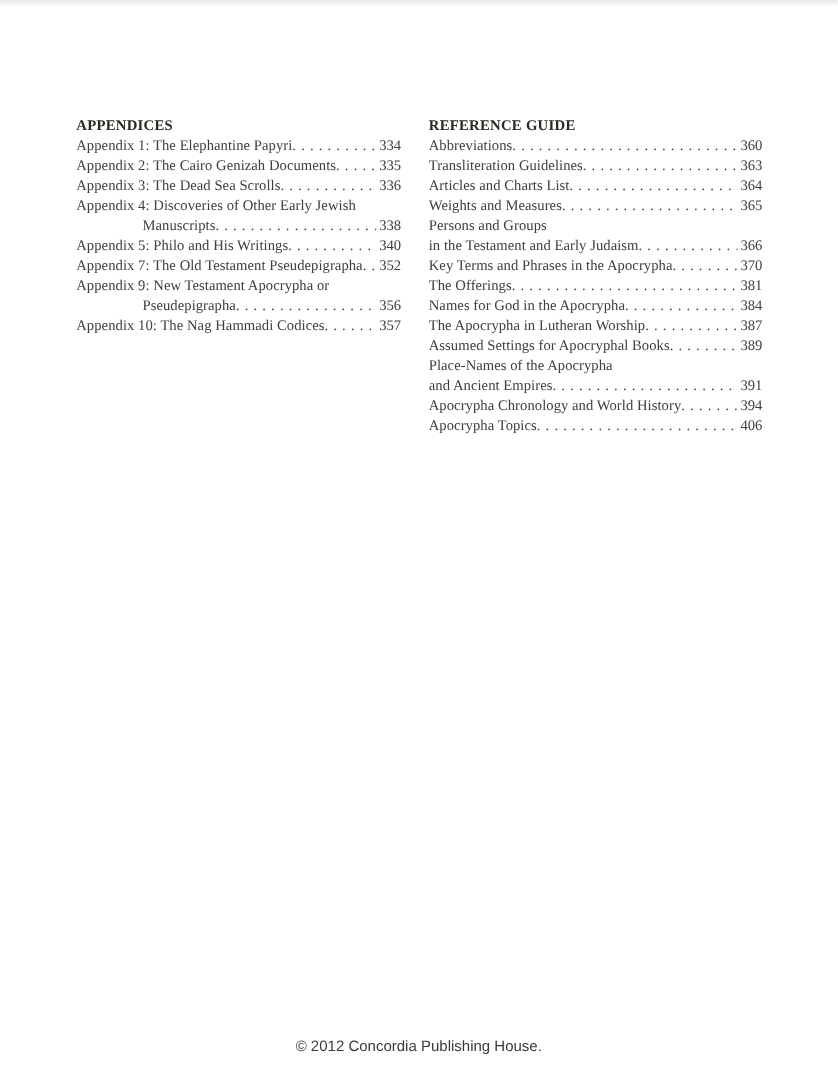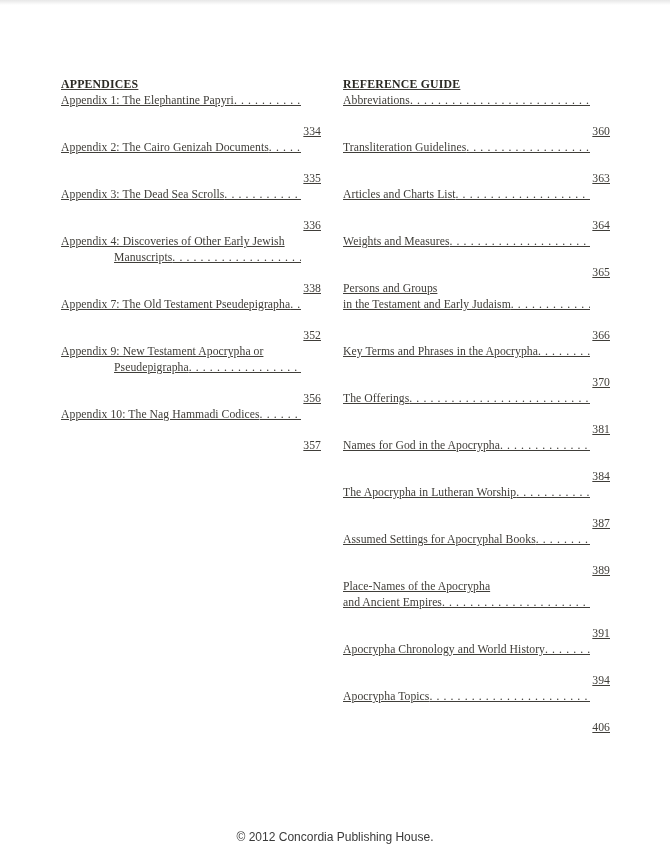--- a/index.html
+++ b/index.html
@@ -16,36 +16,35 @@
     color: #403e39;
   }
   .top-edge {
     position: absolute;
     top: 0; left: 0; right: 0;
     height: 5px;
     background: linear-gradient(#e7e7e7, #ffffff);
   }
   .toc-column {
     position: absolute;
-    top: 76px;
-    text-decoration: underline;
+    top: 92px;
   }
   .toc-column.left  { left: 61px;  width: 260px; }
   .toc-column.right { left: 343px; width: 267px; }
   .toc-heading {
     margin: 0;
     font-size: 11.8px;
     font-weight: bold;
     line-height: 17px;
     letter-spacing: 0.2px;
     color: #2b2923;
   }
   .toc-row {
     display: flex;
-    align-items: flex-start;
+    align-items: flex-end;
     line-height: 16px;
     font-size: 11.7px;
     letter-spacing: 0.05px;
   }
   .toc-row.indent { padding-left: 53px; }
   .toc-row .label {
     white-space: nowrap;
     flex-shrink: 0;
   }
   .toc-row .dots {
@@ -55,21 +54,20 @@
     white-space: nowrap;
   }
   .toc-row .dots::before {
     content: " . . . . . . . . . . . . . . . . . . . . . . . . . . . . . . . . . . . . . . . . . . . . . . . . . . . . . . . . . . . .";
     letter-spacing: 0.6px;
   }
   .toc-row .page {
     white-space: nowrap;
     flex-shrink: 0;
     padding-left: 2px;
-    margin-top: 31px;
   }
   .page-footer {
     position: absolute;
     top: 830px;
     left: 0;
     width: 670px;
     text-align: center;
     font-family: "Liberation Sans", sans-serif;
     font-size: 12px;
     line-height: 14px;
@@ -101,20 +99,25 @@
       </div>
       <div class="toc-row">
         <span class="label">Appendix 4: Discoveries of Other Early Jewish</span>
       </div>
       <div class="toc-row indent">
         <span class="label">Manuscripts</span>
         <span class="dots"></span>
         <span class="page">338</span>
       </div>
       <div class="toc-row">
+        <span class="label">Appendix 5: Philo and His Writings</span>
+        <span class="dots"></span>
+        <span class="page">340</span>
+      </div>
+      <div class="toc-row">
         <span class="label">Appendix 7: The Old Testament Pseudepigrapha</span>
         <span class="dots"></span>
         <span class="page">352</span>
       </div>
       <div class="toc-row">
         <span class="label">Appendix 9: New Testament Apocrypha or</span>
       </div>
       <div class="toc-row indent">
         <span class="label">Pseudepigrapha</span>
         <span class="dots"></span>

